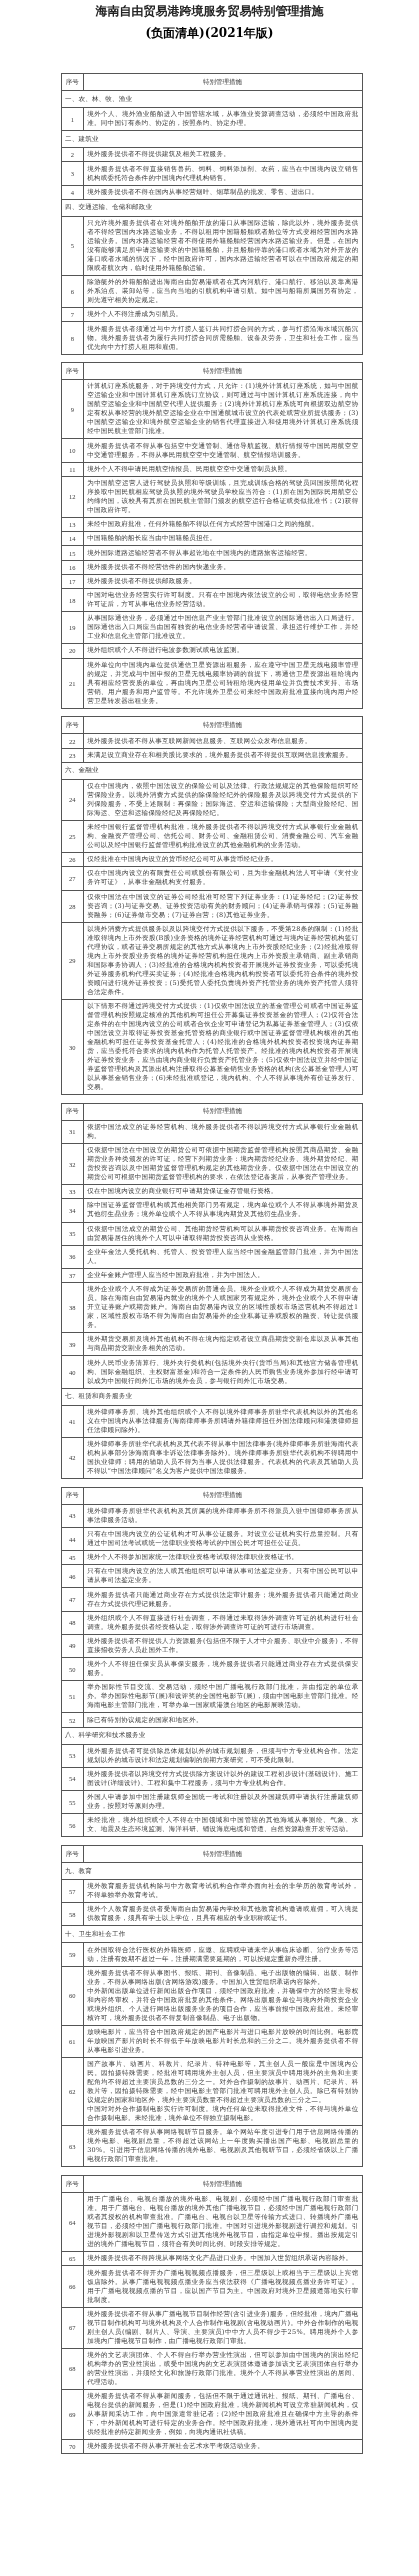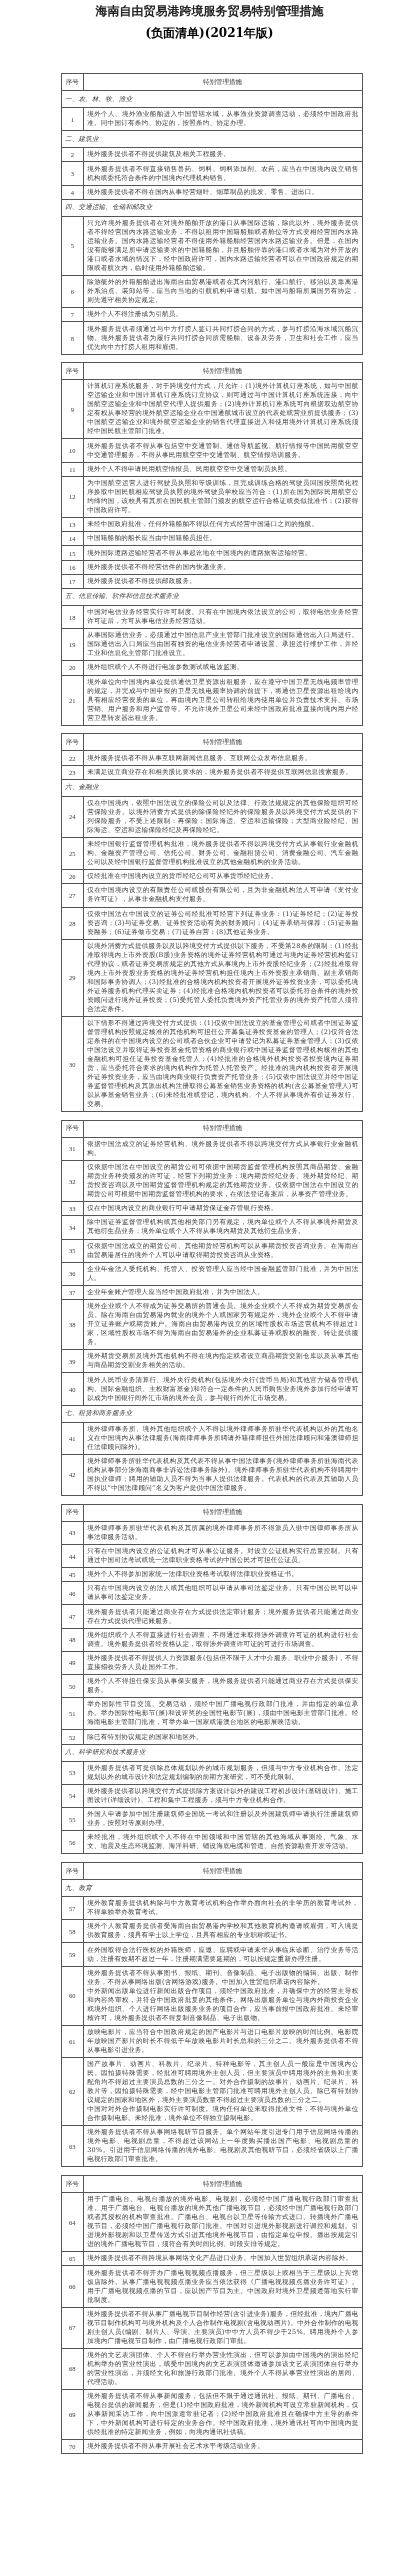--- a/index.html
+++ b/index.html
@@ -58,21 +58,20 @@
   td.text {
     text-align: justify;
     padding: 2.1px 3.1px 2.1px 3.6px;
     letter-spacing: 0.3px;
   }
   td.section {
     padding: 0 3.1px;
     height: 16px;
     font-size: 6.7px;
     letter-spacing: 0.2px;
-    font-style: italic;
   }
   .para { display: block; }
   .bottom-space { height: 6.2px; }
 </style>
 </head>
 <body>
 
 <div class="page">
   <div class="title-block">
     <p class="title1">海南自由贸易港跨境服务贸易特别管理措施</p>
@@ -212,23 +211,20 @@
               <span class="para">境外服务提供者不得经营信件的国内快递业务。</span>
             </td>
           </tr>
           <tr>
             <td class="num">17</td>
             <td class="text">
               <span class="para">境外服务提供者不得提供邮政服务。</span>
             </td>
           </tr>
           <tr>
-            <td colspan="2" class="section">五、信息传输、软件和信息技术服务业</td>
-          </tr>
-          <tr>
             <td class="num">18</td>
             <td class="text">
               <span class="para">中国对电信业务经营实行许可制度。只有在中国境内依法设立的公司，取得电信业务经营许可证后，方可从事电信业务经营活动。</span>
             </td>
           </tr>
           <tr>
             <td class="num">19</td>
             <td class="text">
               <span class="para">从事国际通信业务，必须通过中国信息产业主管部门批准设立的国际通信出入口局进行。国际通信出入口局应当由国有独资的电信业务经营者申请设置、承担运行维护工作，并经工业和信息化主管部门批准设立。</span>
             </td>
@@ -533,20 +529,23 @@
               <span class="para">境外教育服务提供机构除与中方教育考试机构合作举办面向社会的非学历的教育考试外，不得单独举办教育考试。</span>
             </td>
           </tr>
           <tr>
             <td class="num">58</td>
             <td class="text">
               <span class="para">境外个人教育服务提供者受海南自由贸易港内学校和其他教育机构邀请或雇佣，可入境提供教育服务，须具有学士以上学位，且具有相应的专业职称或证书。</span>
             </td>
           </tr>
           <tr>
+            <td colspan="2" class="section">十、卫生和社会工作</td>
+          </tr>
+          <tr>
             <td class="num">59</td>
             <td class="text">
               <span class="para">在外国取得合法行医权的外籍医师，应邀、应聘或申请来华从事临床诊断、治疗业务等活动，注册有效期不超过一年，注册期满需要延期的，可以按规定重新办理注册。</span>
             </td>
           </tr>
           <tr>
             <td class="num">60</td>
             <td class="text">
               <span class="para">境外服务提供者不得从事图书、报纸、期刊、音像制品、电子出版物的编辑、出版、制作业务，不得从事网络出版(含网络游戏)服务。中国加入世贸组织承诺内容除外。</span>
               <span class="para">中外新闻出版单位进行新闻出版合作项目，须经中国政府批准，并确保中方的经营主导权和内容终审权，并符合中国政府批复的其他条件。网络出版服务单位与境内外商投资企业或境外组织、个人进行网络出版服务业务的项目合作，应当事前报中国政府批准。未经审核许可，境外服务提供者不得复制音像制品、电子出版物。</span>

